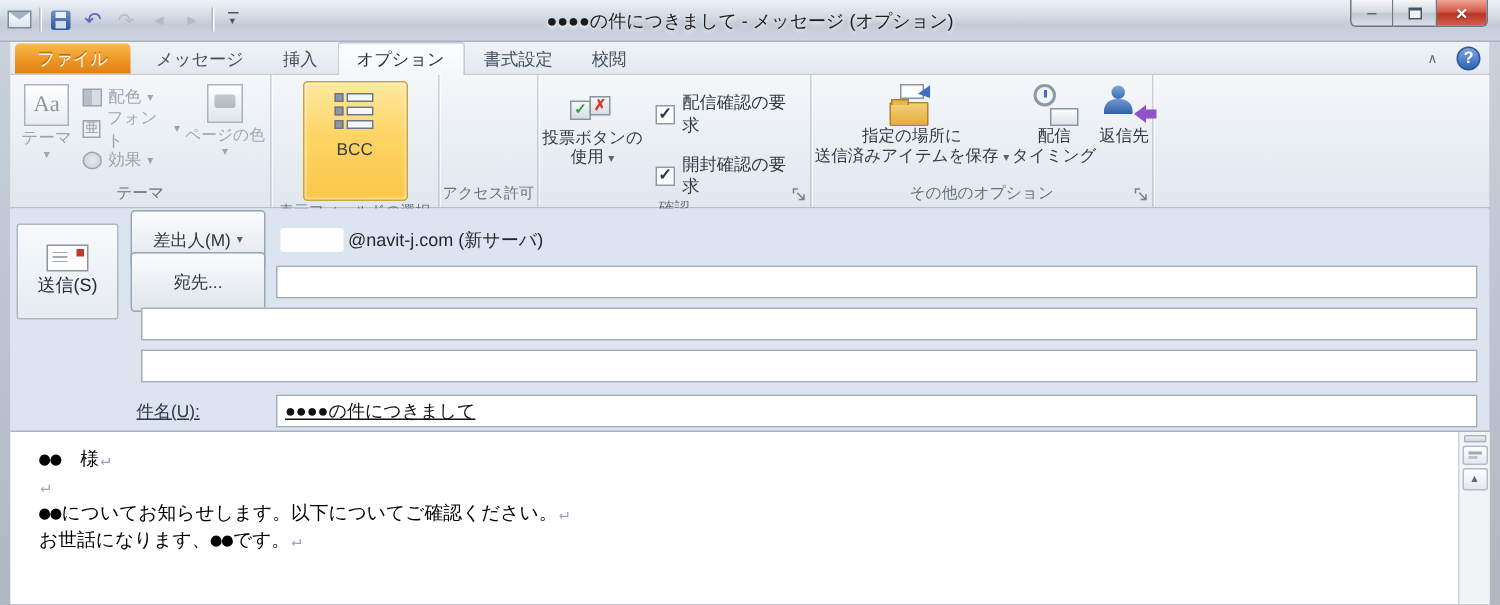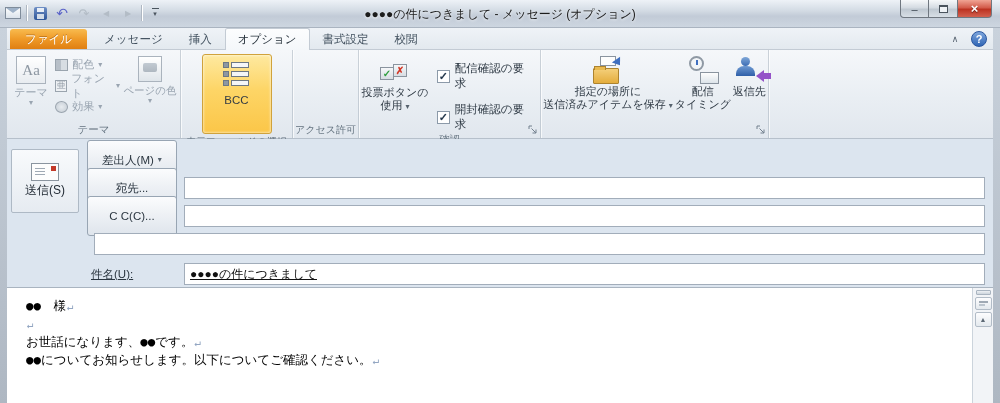--- a/index.html
+++ b/index.html
@@ -322,20 +322,21 @@
             </div>
             <div class="bigbtn" style="width:50px">
               <span class="person-ico">
                 <span class="p-head"></span>
                   <span class="p-body"></span>
                   <span class="p-arrow"></span>
               </span>
               <span class="lbl">返信先</span>
             </div>
           </div>
+          <div class="glabel">その他のオプション</div>
           <span class="launcher">
             <svg class="launch" width="10" height="10" viewBox="0 0 10 10">
                 <path d="M1 4 V1 H4" stroke="#73808e" fill="none"></path>
                 <path d="M3.5 3.5 L8 8 M8 4.5 V8 H4.5" stroke="#73808e" fill="none"></path>
               </svg>
           </span>
         </div>
 
         <div style="flex:1"></div>
       </div>
@@ -344,52 +345,53 @@
         <div class="sendbtn">
           <span class="send-ico"></span>
           <span>送信(S)</span>
         </div>
 
         <div class="frow">
           <div class="fbtn">
             <span>差出人(M)</span>
             <span class="arrow">▾</span>
           </div>
+          <div class="from-val">
+            <span class="redacted"></span>
+            <span>@navit-j.com (新サーバ)</span>
+          </div>
         </div>
 
         <div class="frow">
           <div class="fbtn">
               <span>宛先...</span>
             </div>
           <input class="finput" type="text" style="">
         </div>
 
         <div class="frow">
-          <div class="fbtn">
-              <span>C C(C)...</span>
-            </div>
           <input class="finput" type="text" style="">
         </div>
 
         <div class="frow">
           <input class="finput" type="text" style="">
         </div>
 
         <div class="frow subj">
           <div class="subj-label">件名(U):</div>
           <input class="finput" type="text" value="●●●●の件につきまして" style="">
         </div>
       </div>
 
       <div class="bodyarea">
         <div class="bodytext">
           <div class="bline"><span>●●　様</span><span class="crlf">↵</span></div>
           <div class="bline"><span></span><span class="crlf">↵</span></div>
+          <div class="bline"><span>●●についてお知らせします。以下についてご確認ください。</span><span class="crlf">↵</span></div>
           <div class="bline"><span>お世話になります、●●です。</span><span class="crlf">↵</span></div>
-          <div class="bline"><span>●●についてお知らせします。以下についてご確認ください。</span><span class="crlf">↵</span></div>
         </div>
         <div class="scrollcol">
           <span class="split-handle"></span>
           <span class="ruler-btn"></span>
           <span class="scroll-up">▲</span>
         </div>
       </div>
 
     </div>
   </div>

